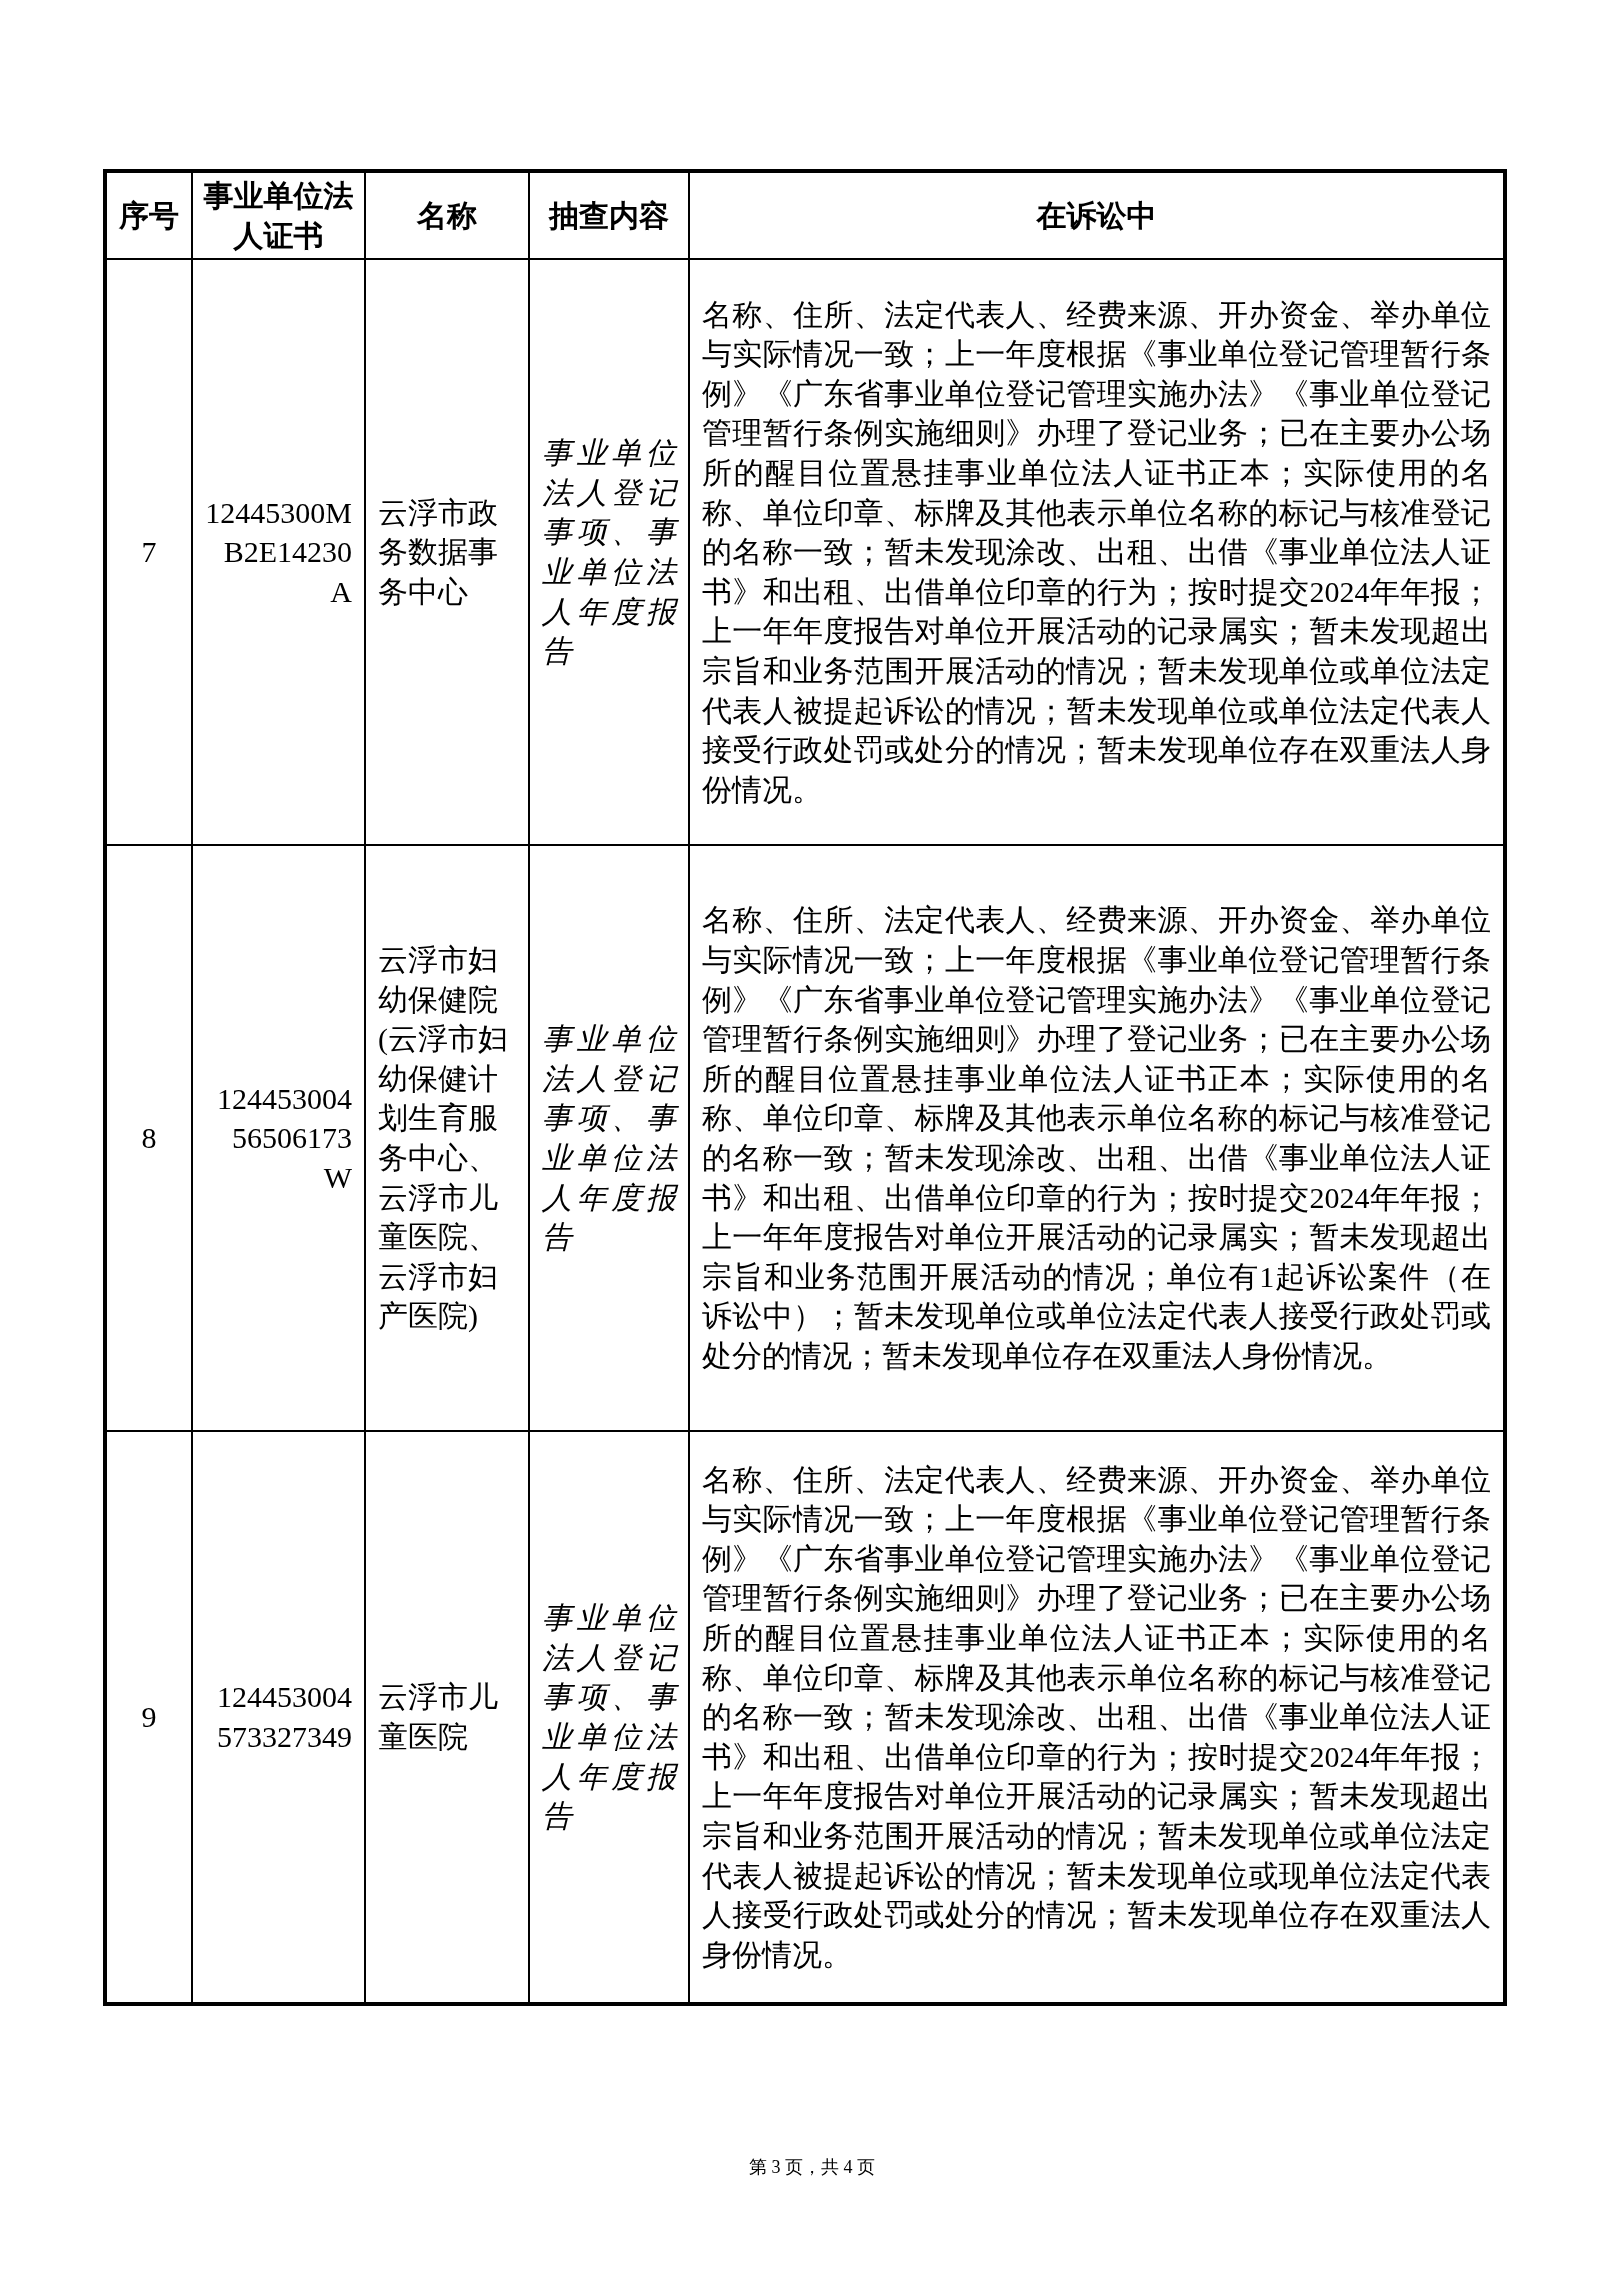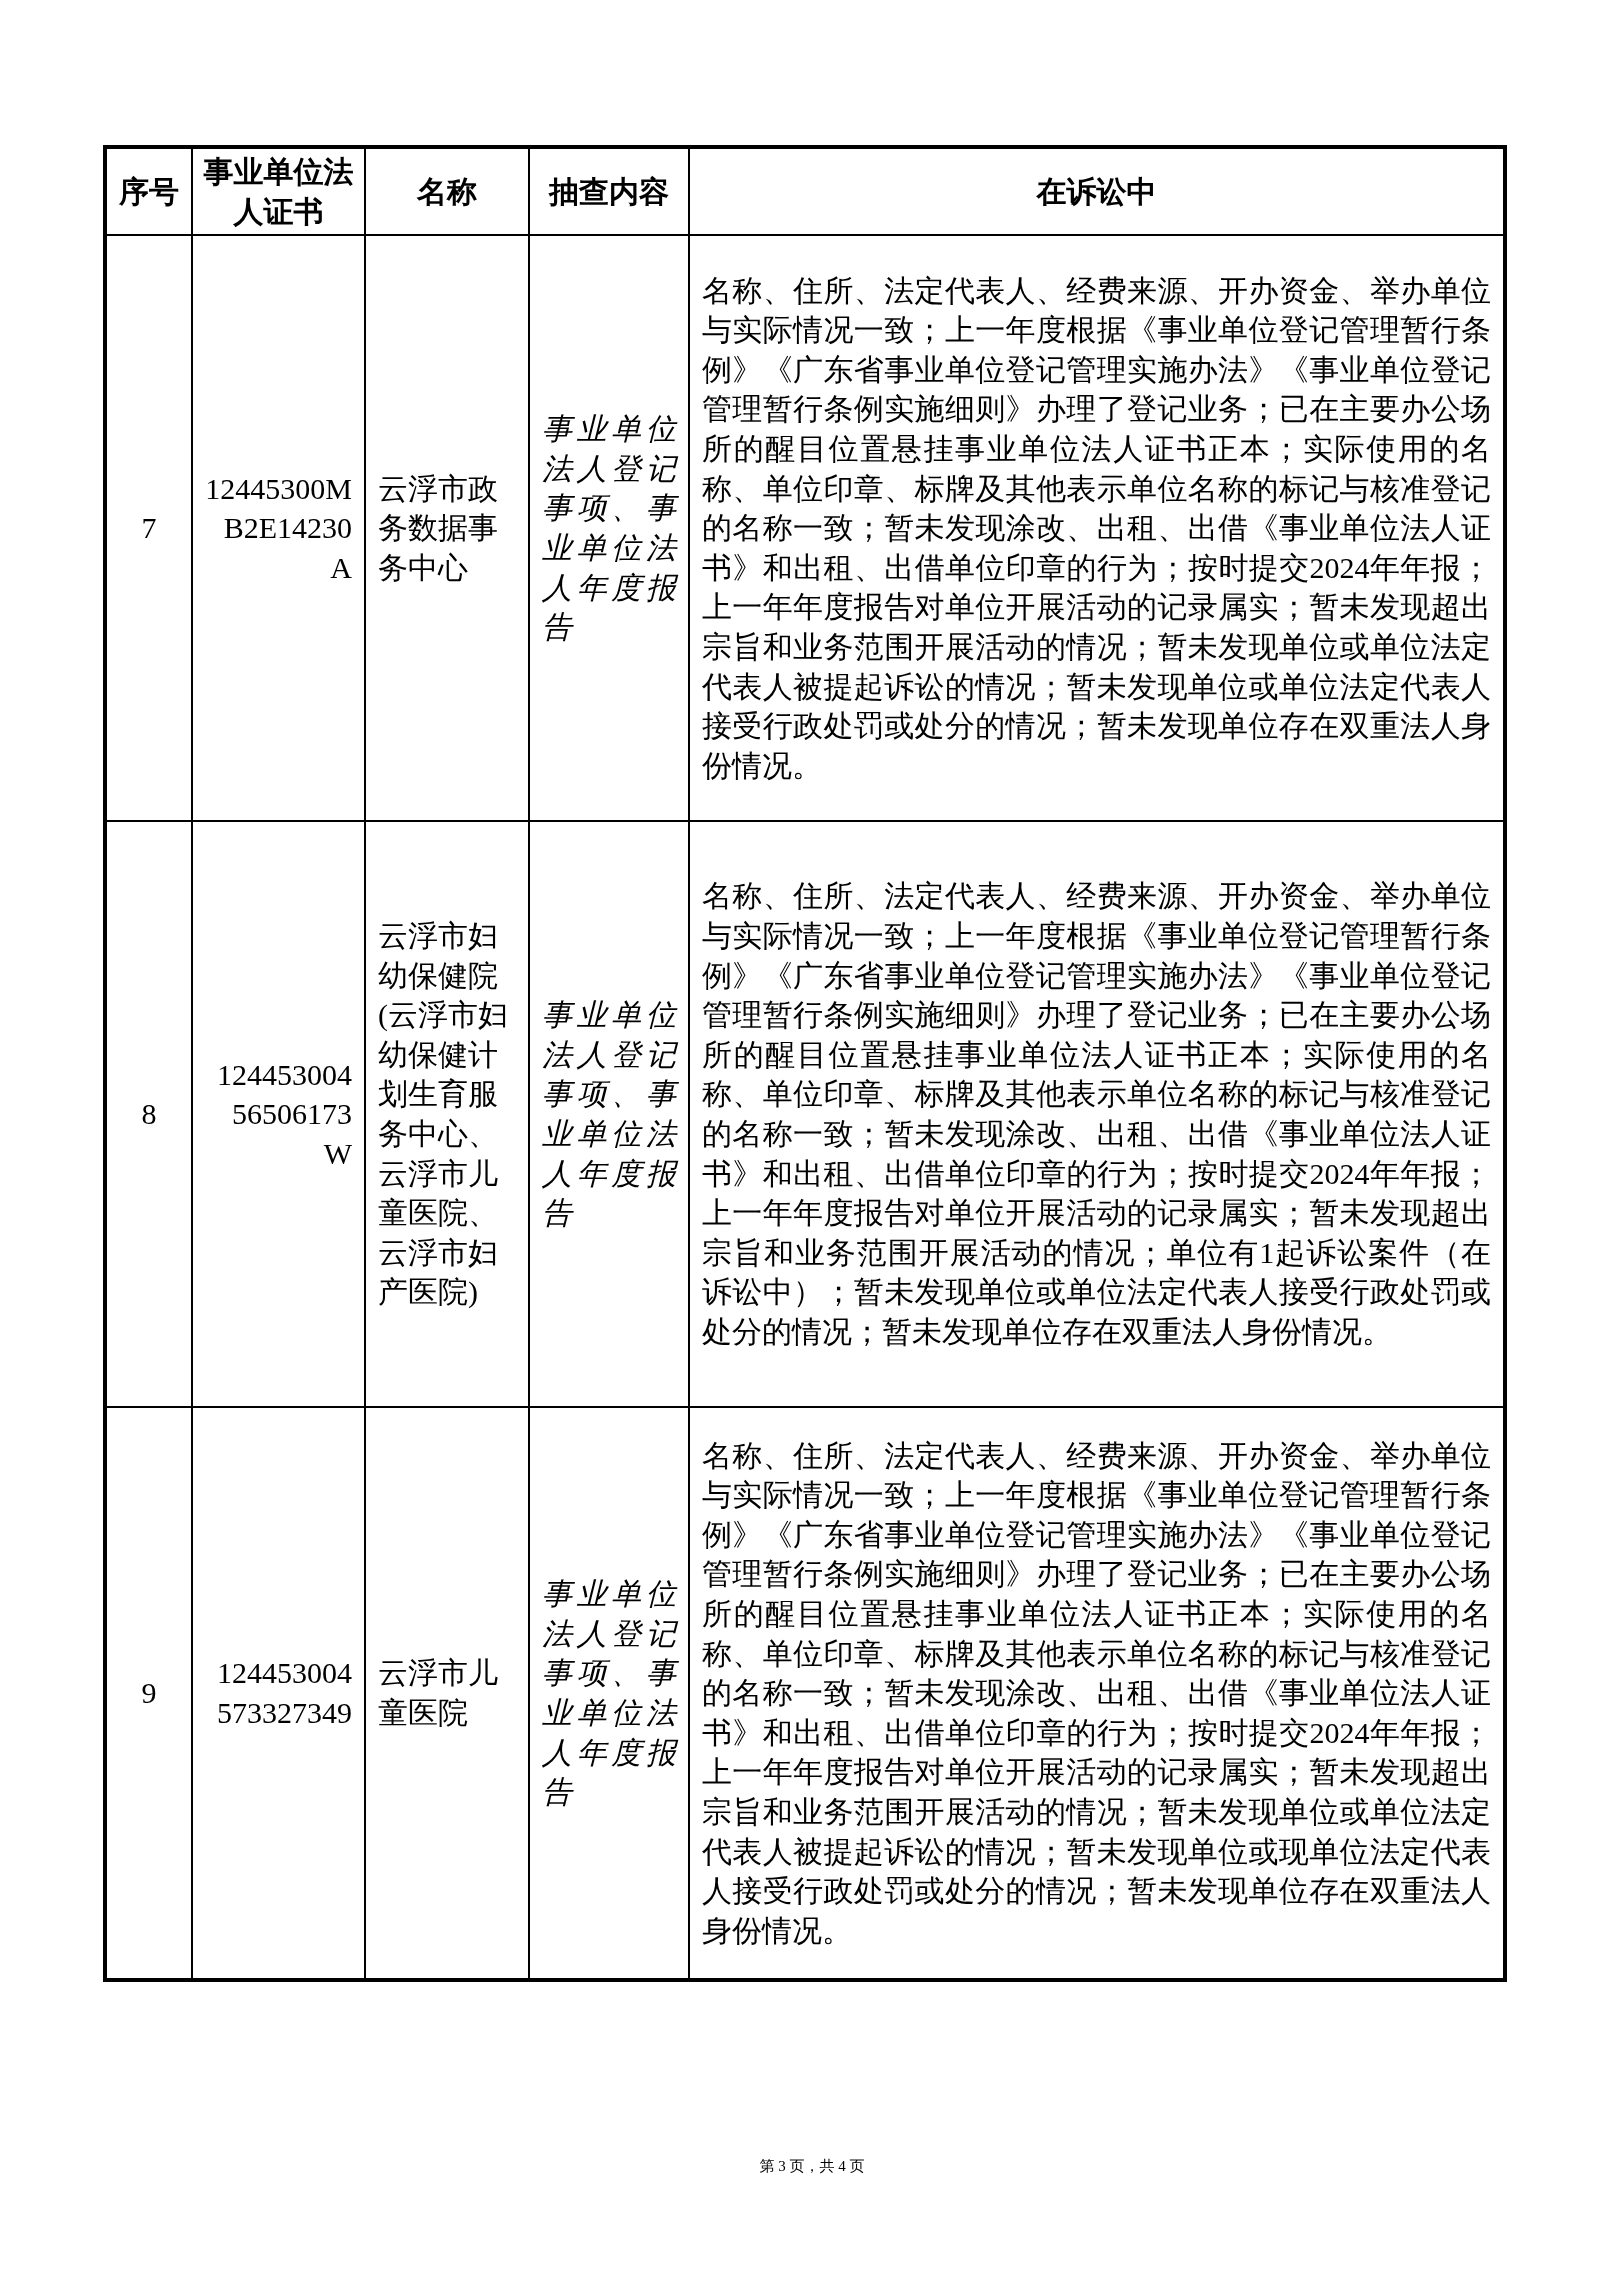--- a/index.html
+++ b/index.html
@@ -10,21 +10,21 @@
     width: 1624px;
     height: 2295px;
     background: #ffffff;
     color: #000000;
     font-family: "Liberation Serif", "DejaVu Serif", serif;
     position: relative;
   }
   .audit-table {
     position: absolute;
     left: 103px;
-    top: 145px;
+    top: 169px;
     width: 1400px;
     border-collapse: collapse;
     table-layout: fixed;
     border: 4.1px solid #000000;
   }
   .audit-table th,
   .audit-table td {
     border: 2px solid #000000;
     vertical-align: middle;
     font-size: 30px;
@@ -63,21 +63,21 @@
     text-align: justify;
     text-align-last: left;
     padding: 0 16.4px;
   }
   .page-footer {
     position: absolute;
     top: 2157px;
     left: 0;
     width: 1624px;
     text-align: center;
-    font-size: 15px;
+    font-size: 18px;
     line-height: 1.2;
   }
 </style>
 </head>
 <body>
 
 <div>
 
   <table class="audit-table">
     <colgroup>

